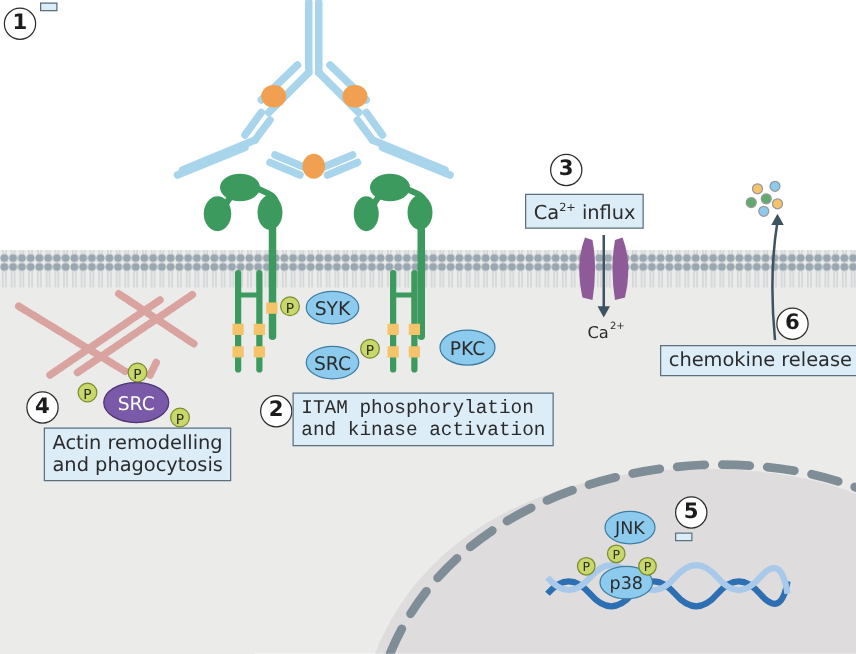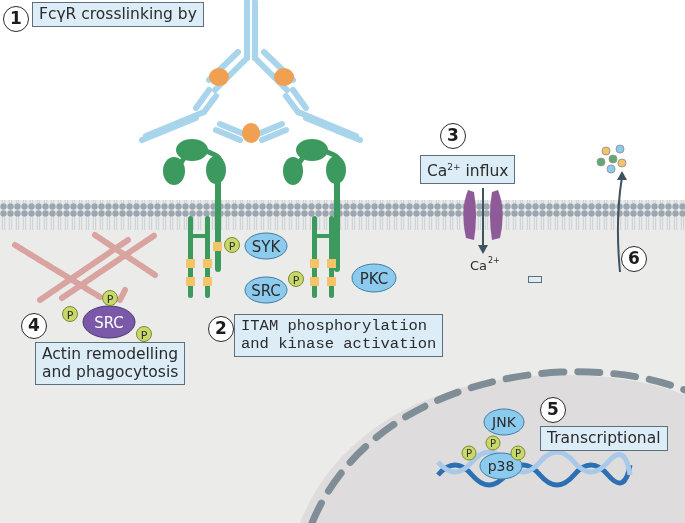--- a/index.html
+++ b/index.html
@@ -160,21 +160,20 @@
     <text x="469" y="457" text-anchor="middle" font-size="10" fill="#2b2b2b" class="txt">P</text>
     <circle cx="493" cy="443" r="7" fill="#c8d86a" stroke="#7e8b2d"></circle>
     <text x="493" y="447" text-anchor="middle" font-size="10" fill="#2b2b2b" class="txt">P</text>
     <circle cx="518" cy="453" r="7" fill="#c8d86a" stroke="#7e8b2d"></circle>
     <text x="518" y="457" text-anchor="middle" font-size="10" fill="#2b2b2b" class="txt">P</text>
   </g>
 </svg>
 
 <div class="step" style="left:3px;top:6px;">1</div>
 <div class="label" style="left:32px;top:2px;">
-  <div>FcγR crosslinking by</div>
 </div>
 
 <div class="step" style="left:208px;top:316px;">2</div>
 <div class="label" style="left:234px;top:314px;font-family:Liberation Mono, monospace;">
   <div>ITAM phosphorylation</div>
   <div>and kinase activation</div>
 </div>
 
 <div class="step" style="left:440px;top:123px;">3</div>
 <div class="label" style="left:420px;top:155px;">
@@ -182,18 +181,18 @@
 </div>
 
 <div class="step" style="left:21px;top:313px;">4</div>
 <div class="label" style="left:35px;top:342px;">
   <div>Actin remodelling</div>
   <div>and phagocytosis</div>
 </div>
 
 <div class="step" style="left:540px;top:397px;">5</div>
 <div class="label" style="left:540px;top:426px;">
-  <div>Transcriptional</div>
 </div>
 
 <div class="step" style="left:621px;top:246px;">6</div>
 <div class="label" style="left:528px;top:276px;">
+  <div>chemokine release</div>
 </div>
 
 </body></html>

